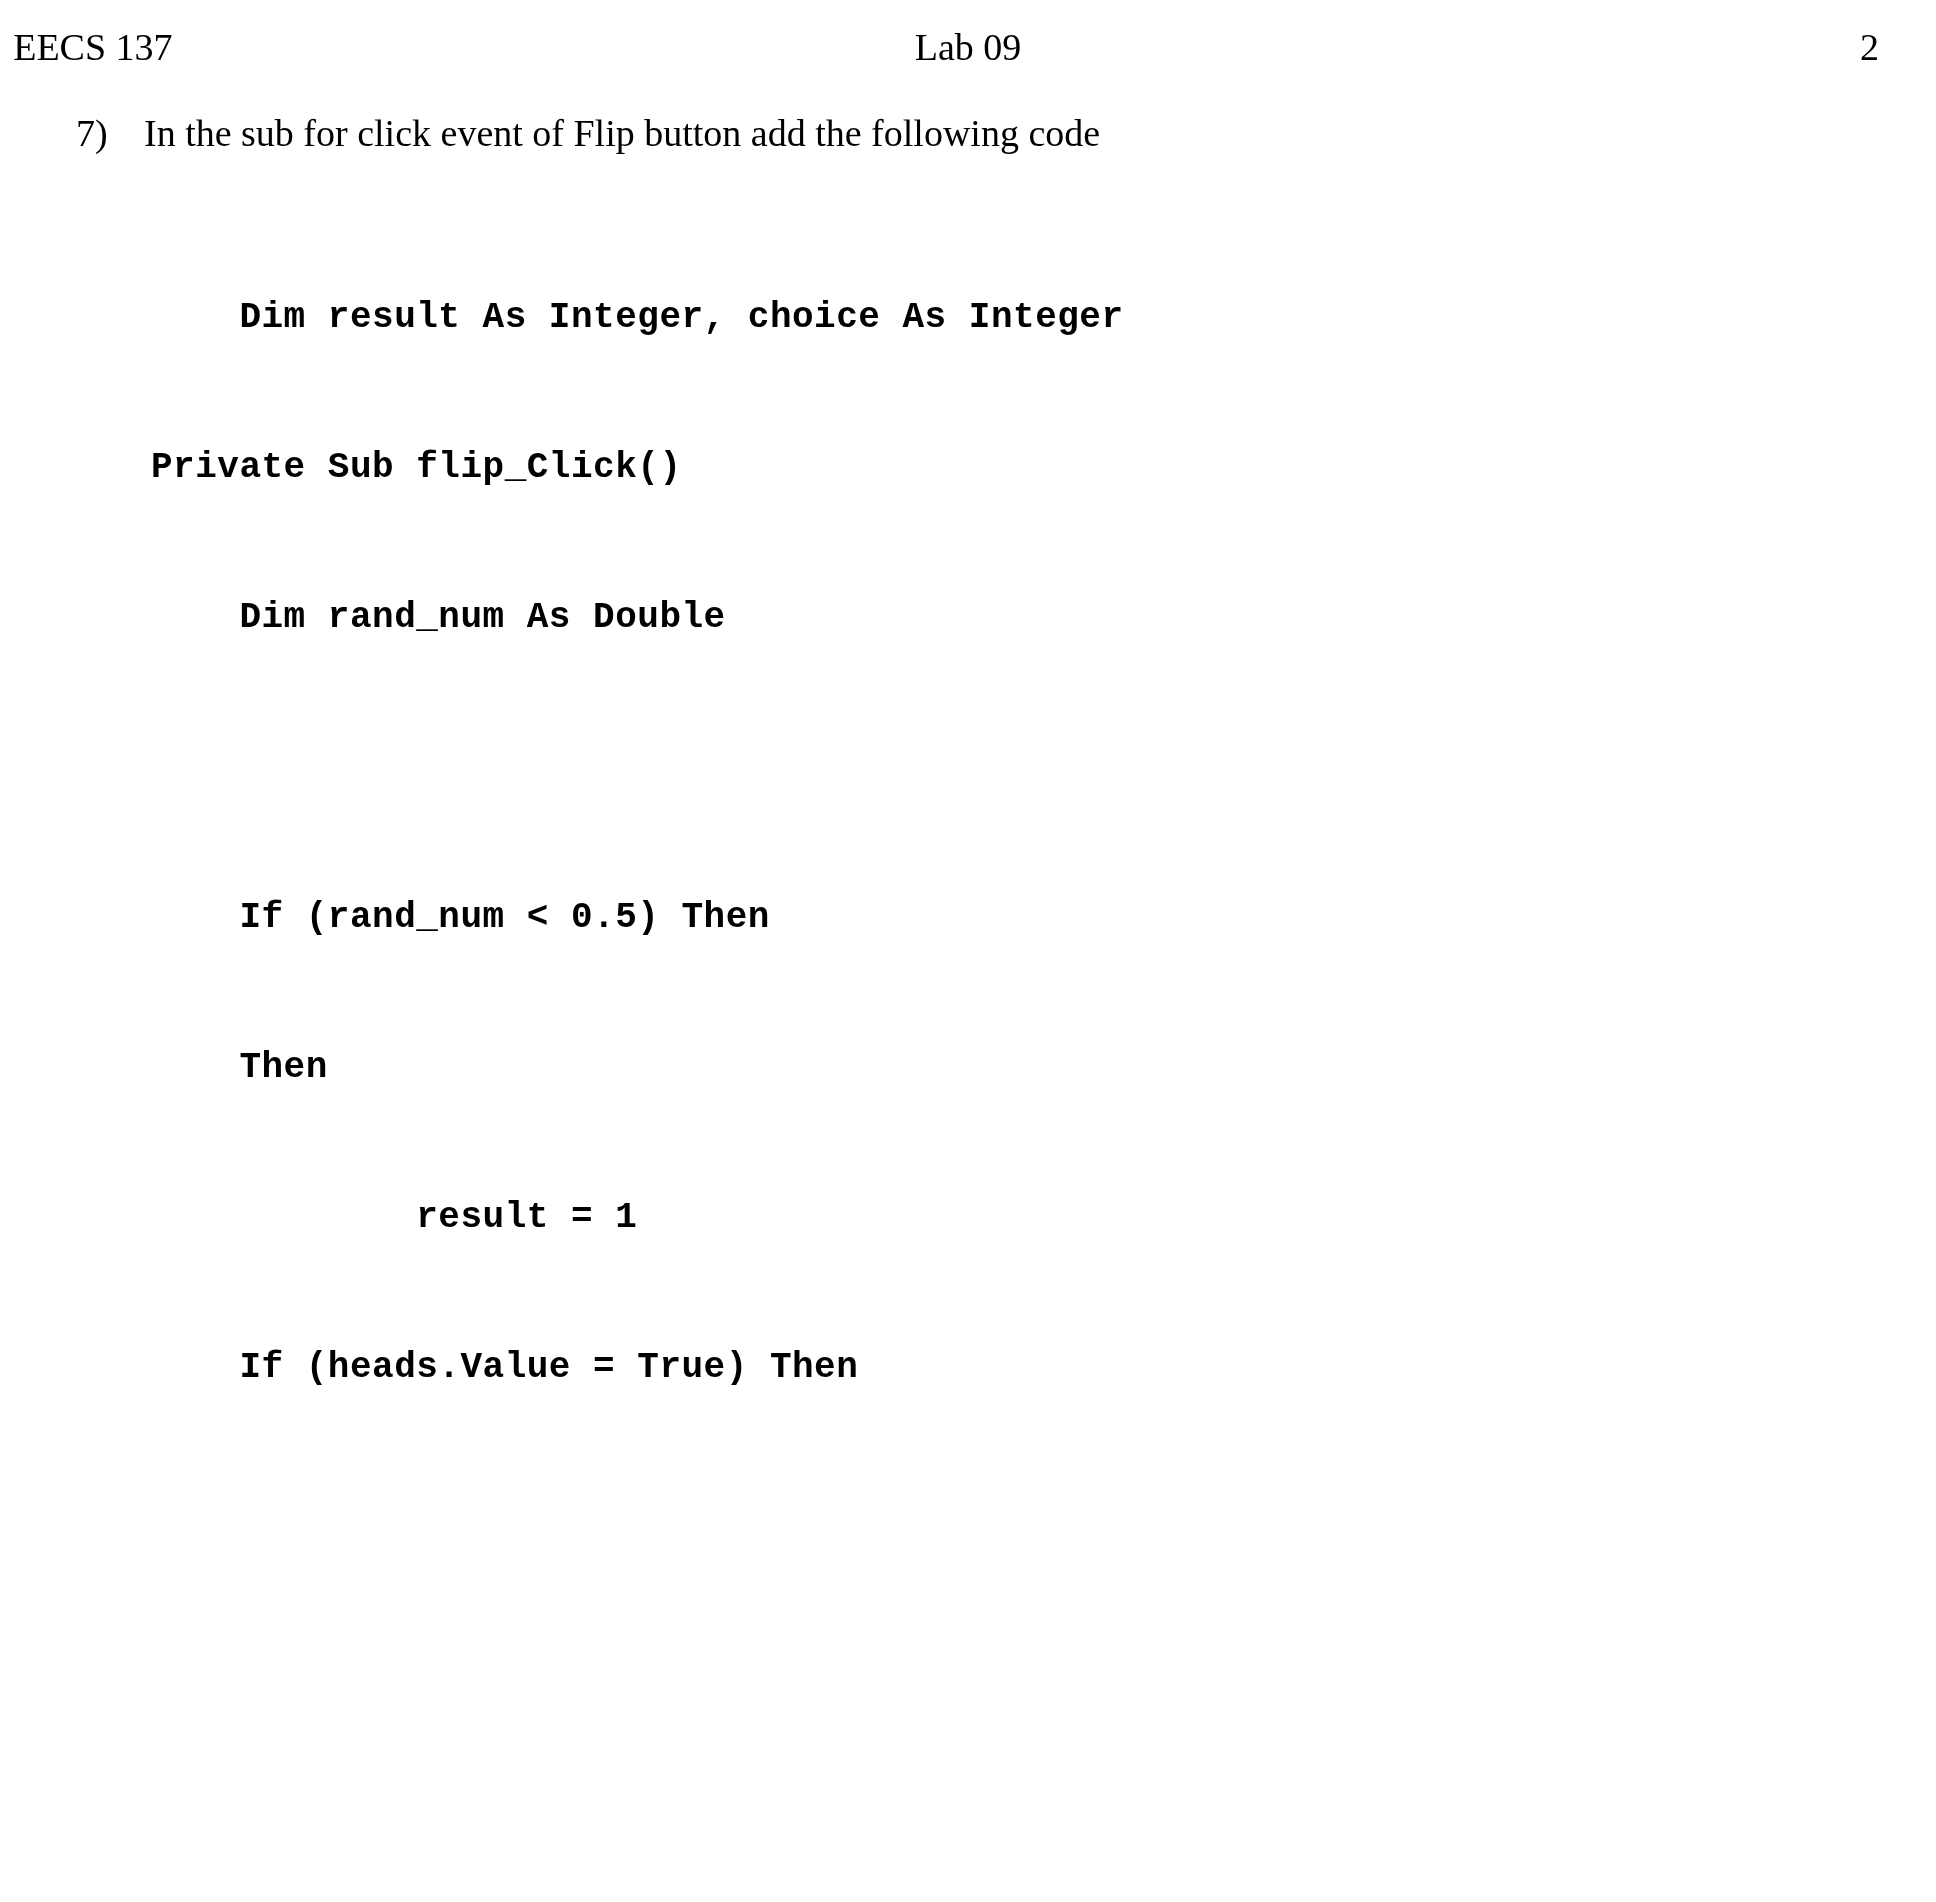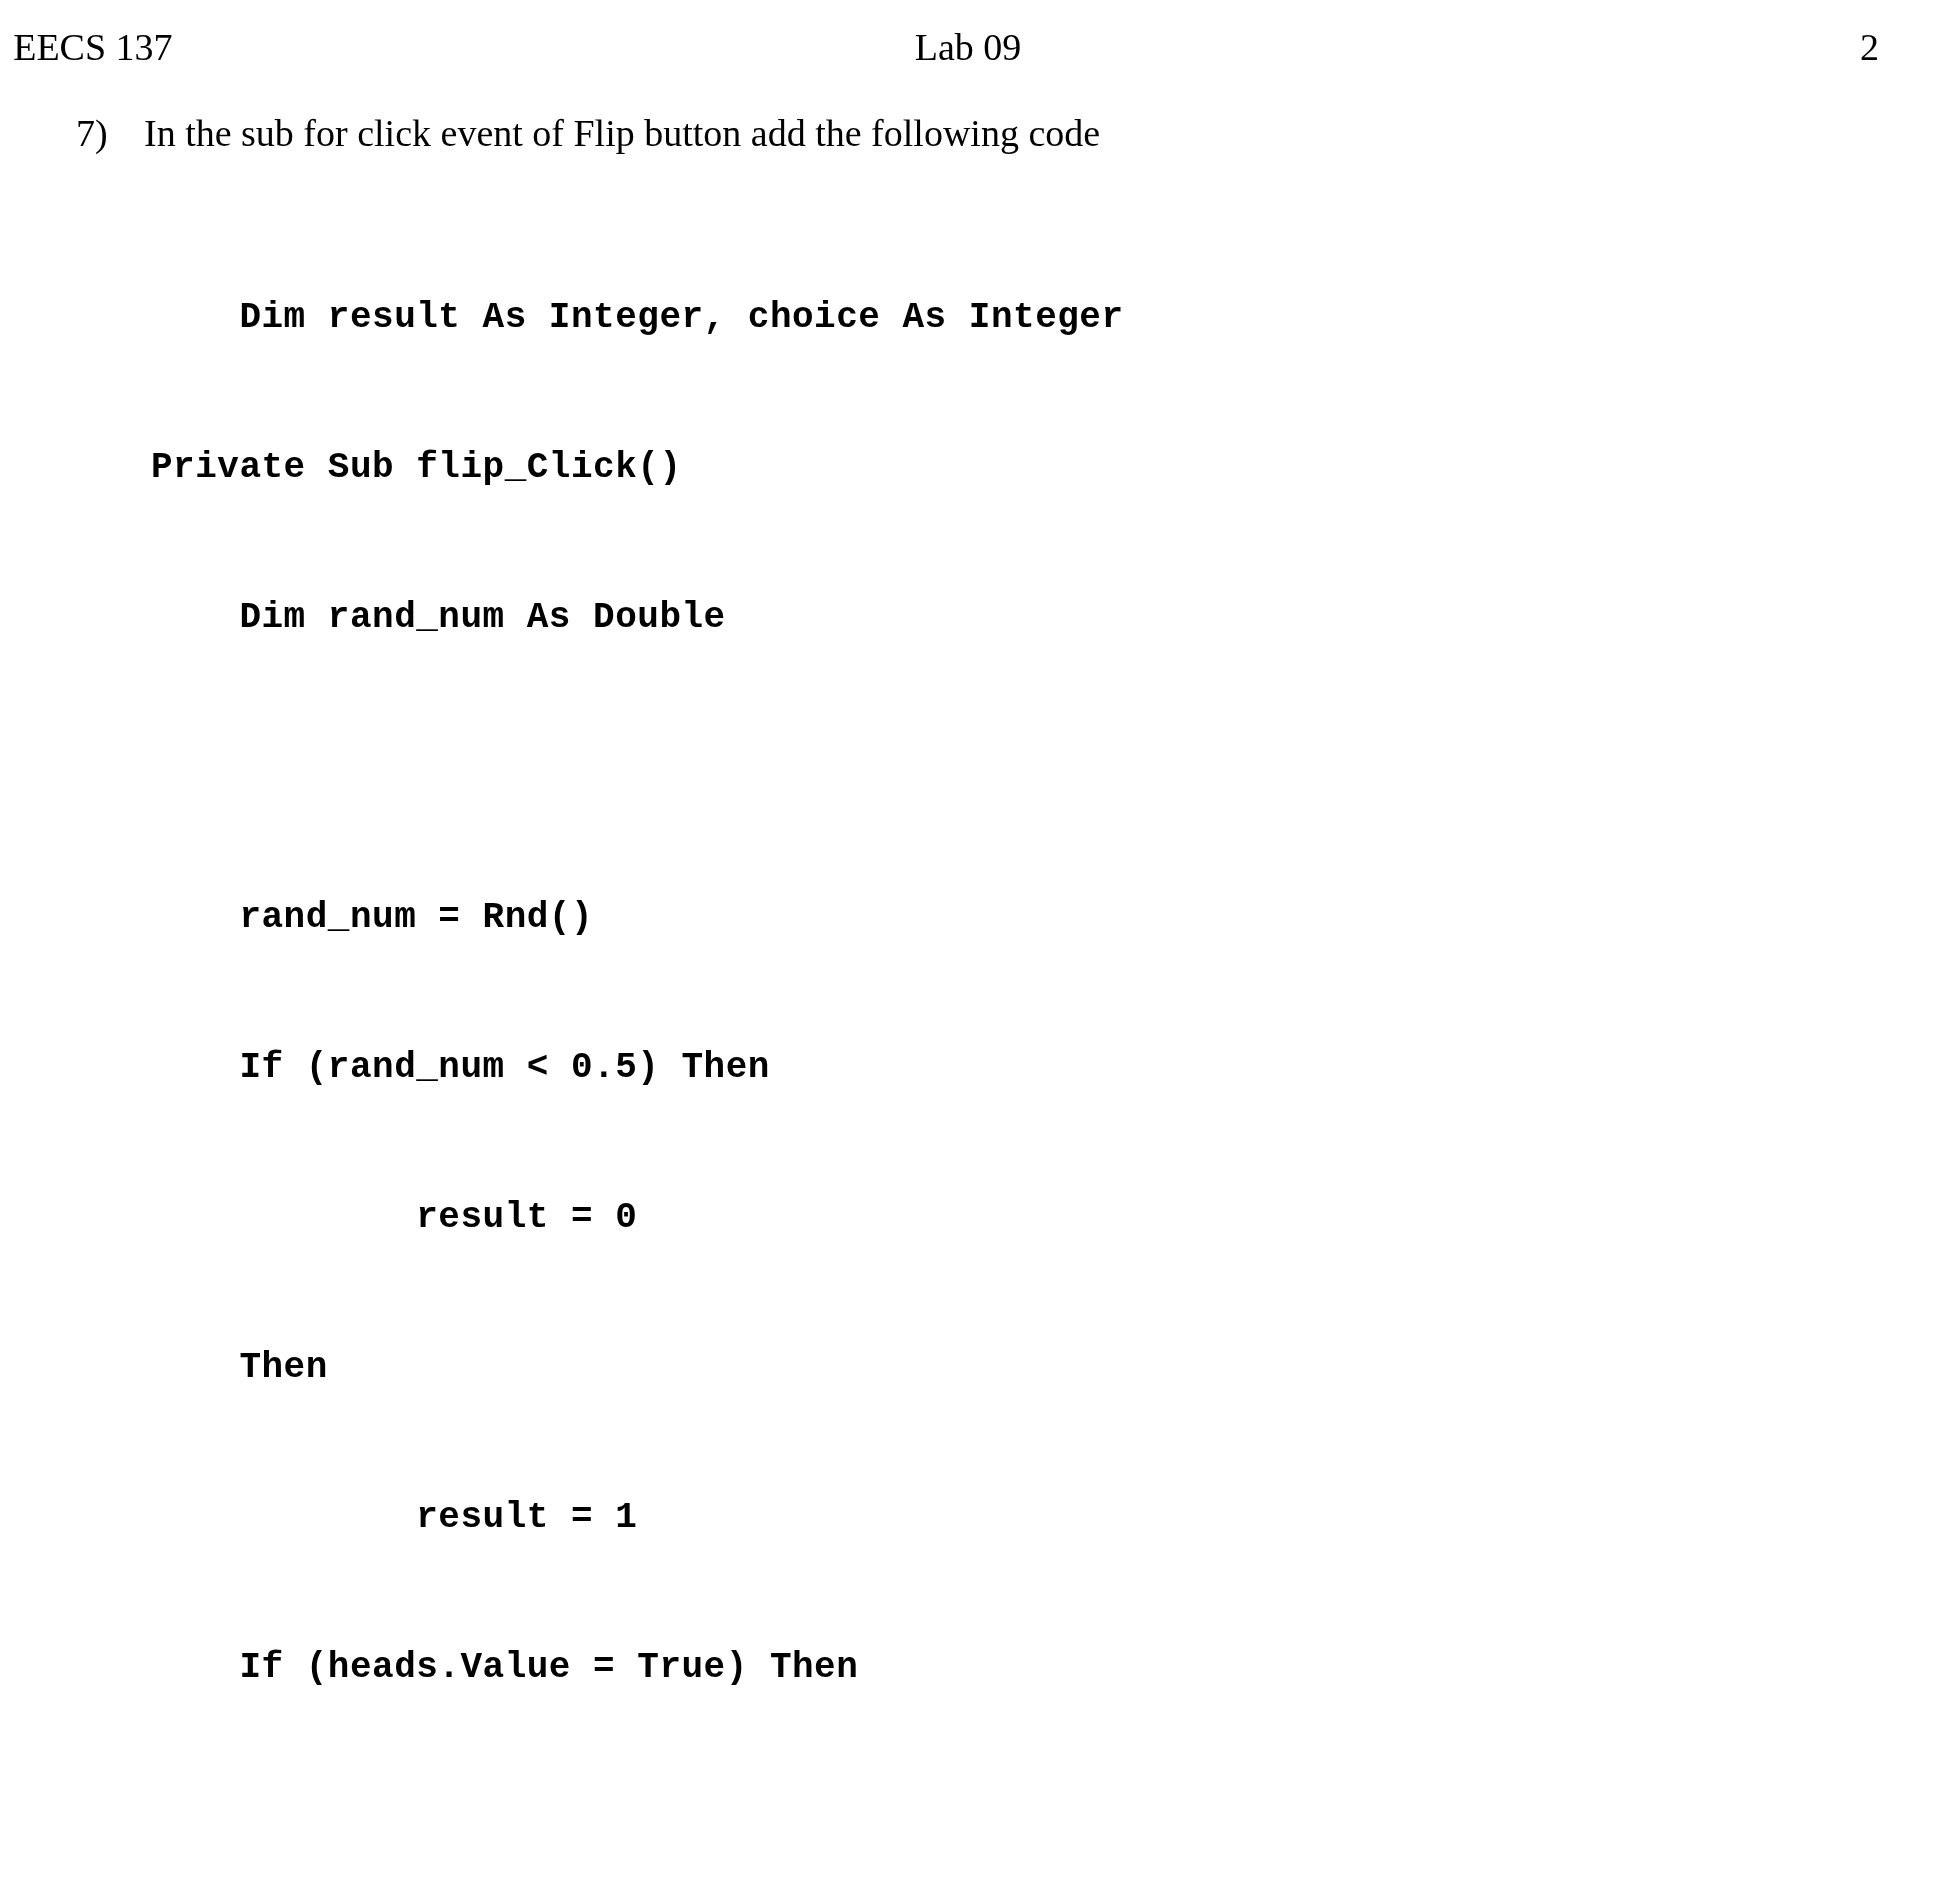--- a/index.html
+++ b/index.html
@@ -121,23 +121,21 @@
     <div class="numbered-item item-7">
       <span class="num">7)</span>
       <span class="itxt">In the sub for click event of Flip button add the following code</span>
     </div>
 
     <div class="code-block">
       <div class="code-line">    Dim result As Integer, choice As Integer</div>
       <div class="code-line">Private Sub flip_Click()</div>
       <div class="code-line">    Dim rand_num As Double</div>
       <div class="code-line blank"></div>
-      <div class="code-line">    rand_num = Rnd()</div>
       <div class="code-line">    If (rand_num &lt; 0.5) Then</div>
-      <div class="code-line">            result = 0</div>
       <div class="code-line">    Then</div>
       <div class="code-line">            result = 1</div>
       <div class="code-line">    If (heads.Value = True) Then</div>
       
       
       
       
       
       
       

